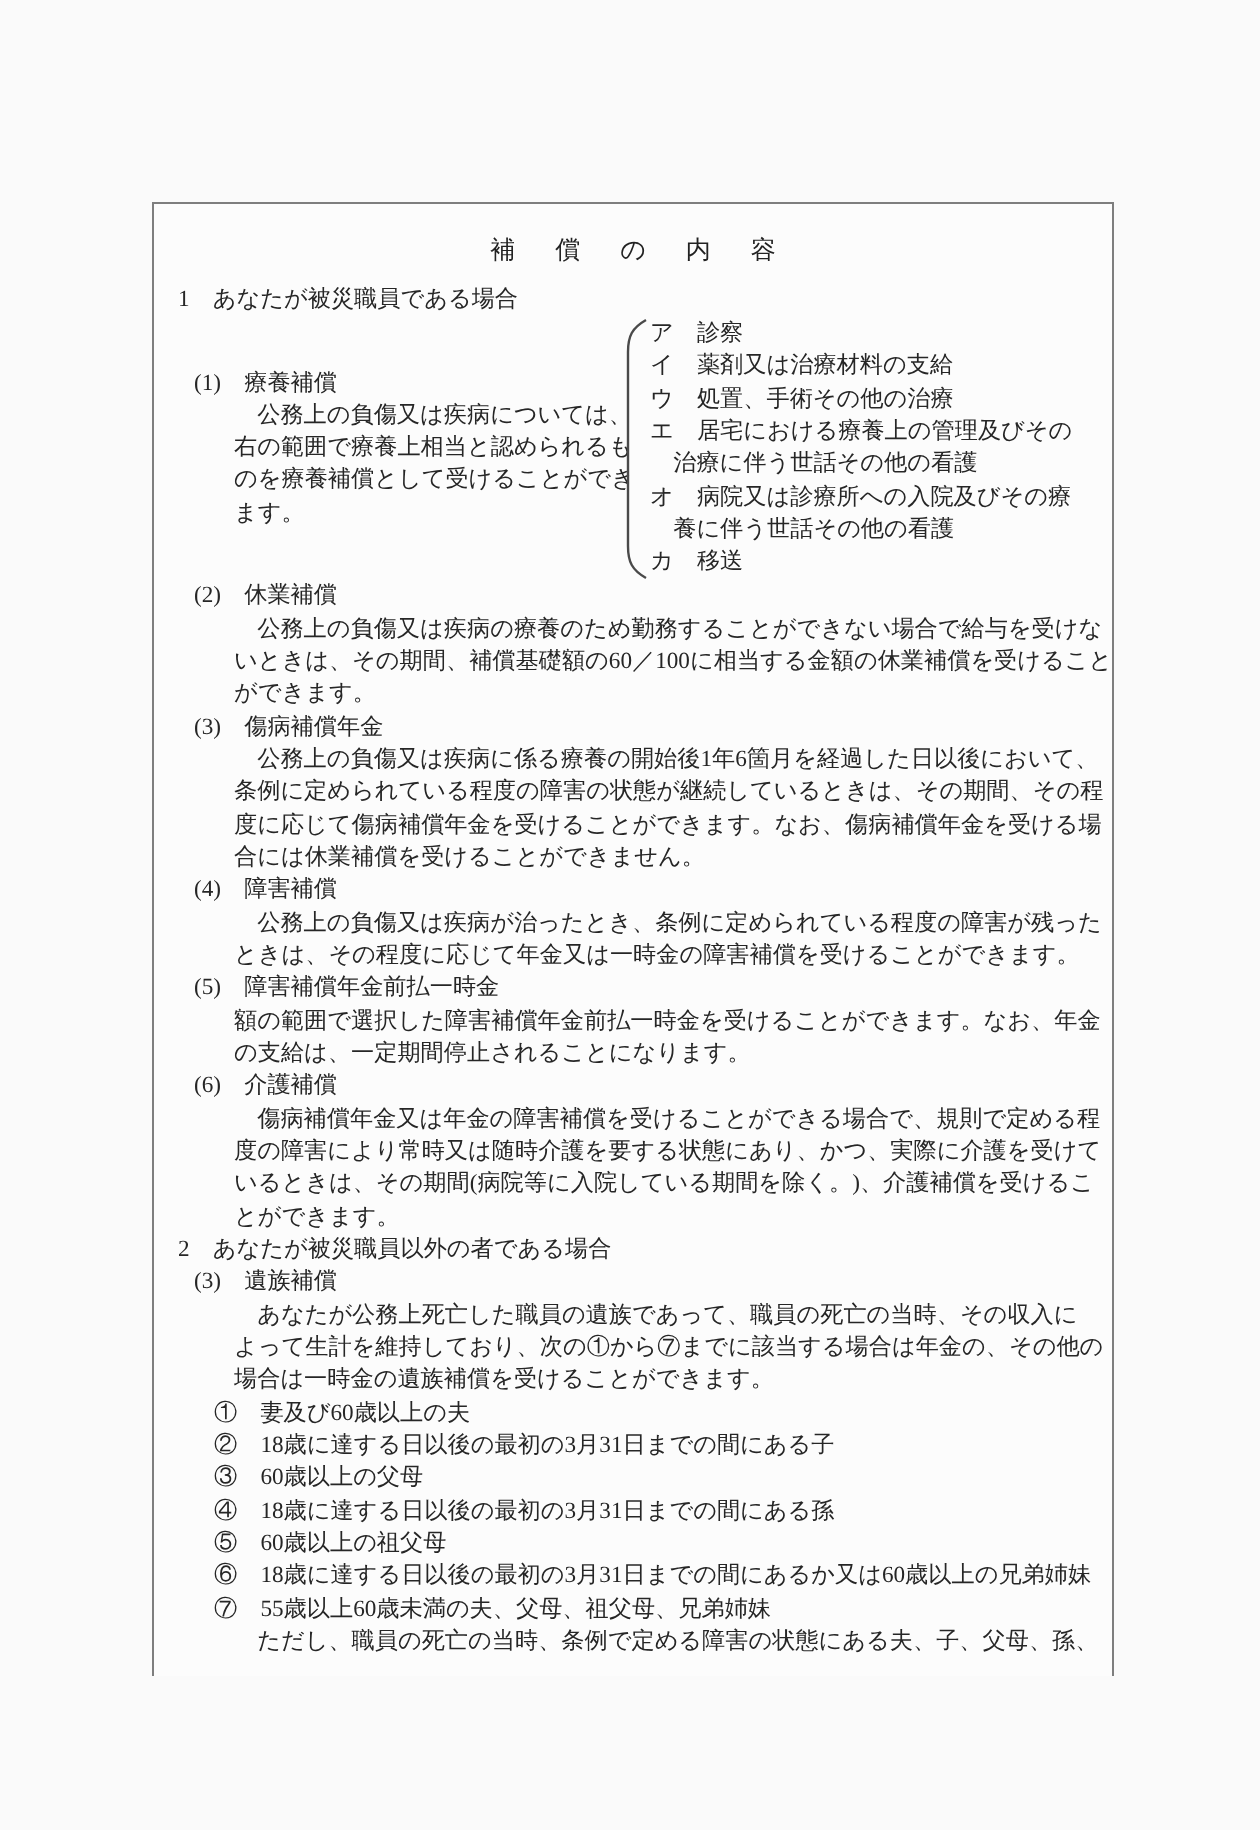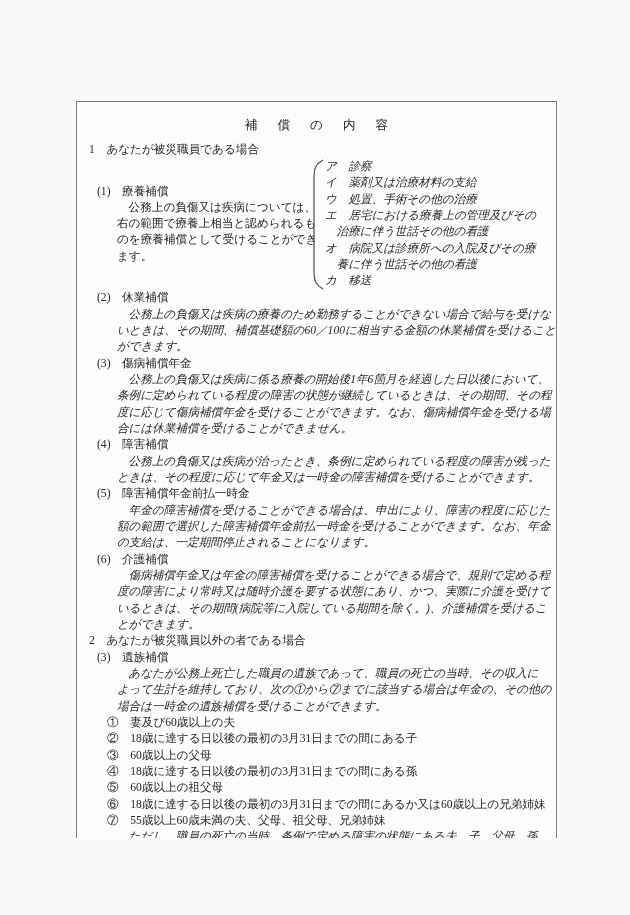--- a/index.html
+++ b/index.html
@@ -34,30 +34,30 @@
   .line{
     white-space:pre;
     font-size:11.6px;
     line-height:16.33px;
     height:16.33px;
     color:#262626;
   }
   
   .ind-0{padding-left:12px;}   
   .ind-1{padding-left:20px;}   
-  .ind-2{padding-left:40px;font-style:italic;}   
+  .ind-2{padding-left:40px;}   
   .ind-b{padding-left:30px;}   
   
   .two-col{display:flex;align-items:center;}
   .col-left{flex:none;width:212px;margin-left:20px;}
   .col-left .ind-c0{padding-left:0;}
   .col-left .ind-c1{padding-left:20px;}
   .bracket{flex:none;width:16px;height:131px;margin-top:1px;}
   .col-right{flex:1;min-width:0;}
-  .col-right .ind-r{padding-left:0;font-style:italic;}
+  .col-right .ind-r{padding-left:0;}
 </style>
 </head>
 <body>
 
 <div class="doc-box">
 
   <div class="doc-title">補償の内容</div>
 
   <div>
       <div class="line ind-0">1　あなたが被災職員である場合</div>
@@ -101,21 +101,20 @@
       <div class="line ind-2">度に応じて傷病補償年金を受けることができます。なお、傷病補償年金を受ける場</div>
       <div class="line ind-2">合には休業補償を受けることができません。</div>
     </div>
   <div>
       <div class="line ind-1">(4)　障害補償</div>
       <div class="line ind-2">　公務上の負傷又は疾病が治ったとき、条例に定められている程度の障害が残った</div>
       <div class="line ind-2">ときは、その程度に応じて年金又は一時金の障害補償を受けることができます。</div>
     </div>
   <div>
       <div class="line ind-1">(5)　障害補償年金前払一時金</div>
-      <div class="line ind-2">　年金の障害補償を受けることができる場合は、申出により、障害の程度に応じた</div>
       <div class="line ind-2">額の範囲で選択した障害補償年金前払一時金を受けることができます。なお、年金</div>
       <div class="line ind-2">の支給は、一定期間停止されることになります。</div>
     </div>
   <div>
       <div class="line ind-1">(6)　介護補償</div>
       <div class="line ind-2">　傷病補償年金又は年金の障害補償を受けることができる場合で、規則で定める程</div>
       <div class="line ind-2">度の障害により常時又は随時介護を要する状態にあり、かつ、実際に介護を受けて</div>
       <div class="line ind-2">いるときは、その期間(病院等に入院している期間を除く。)、介護補償を受けるこ</div>
       <div class="line ind-2">とができます。</div>
     </div>

